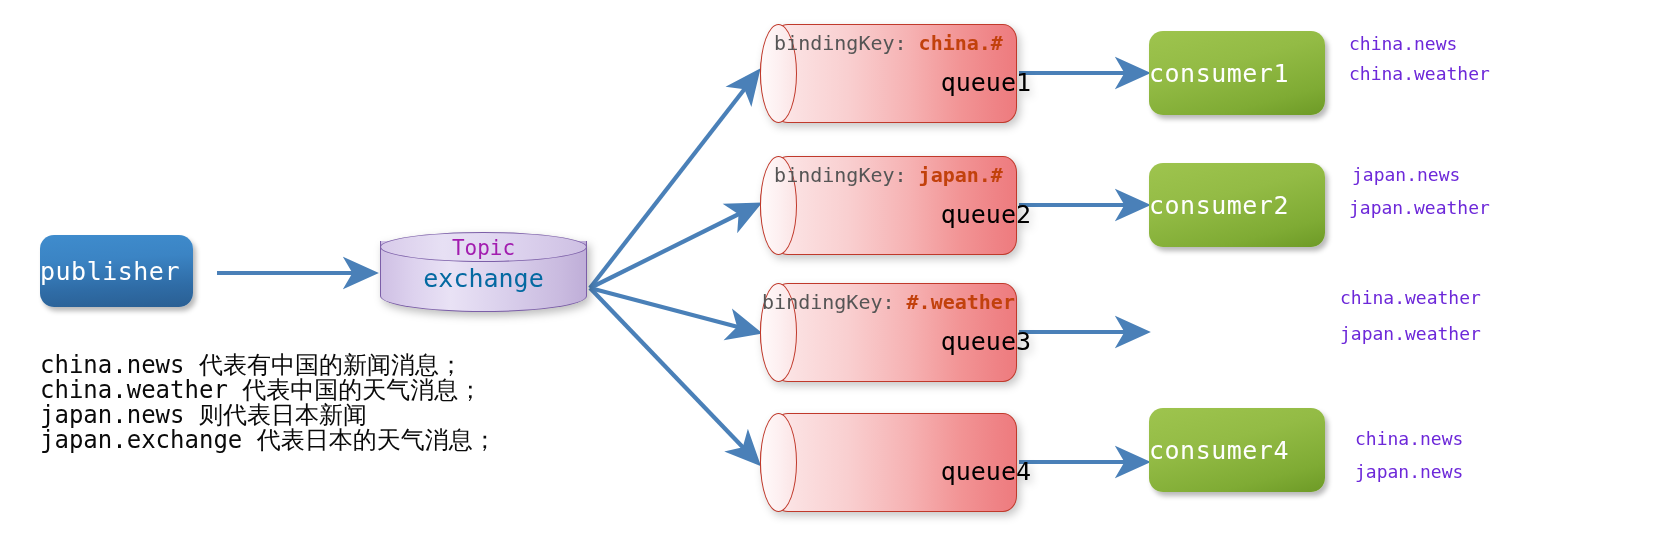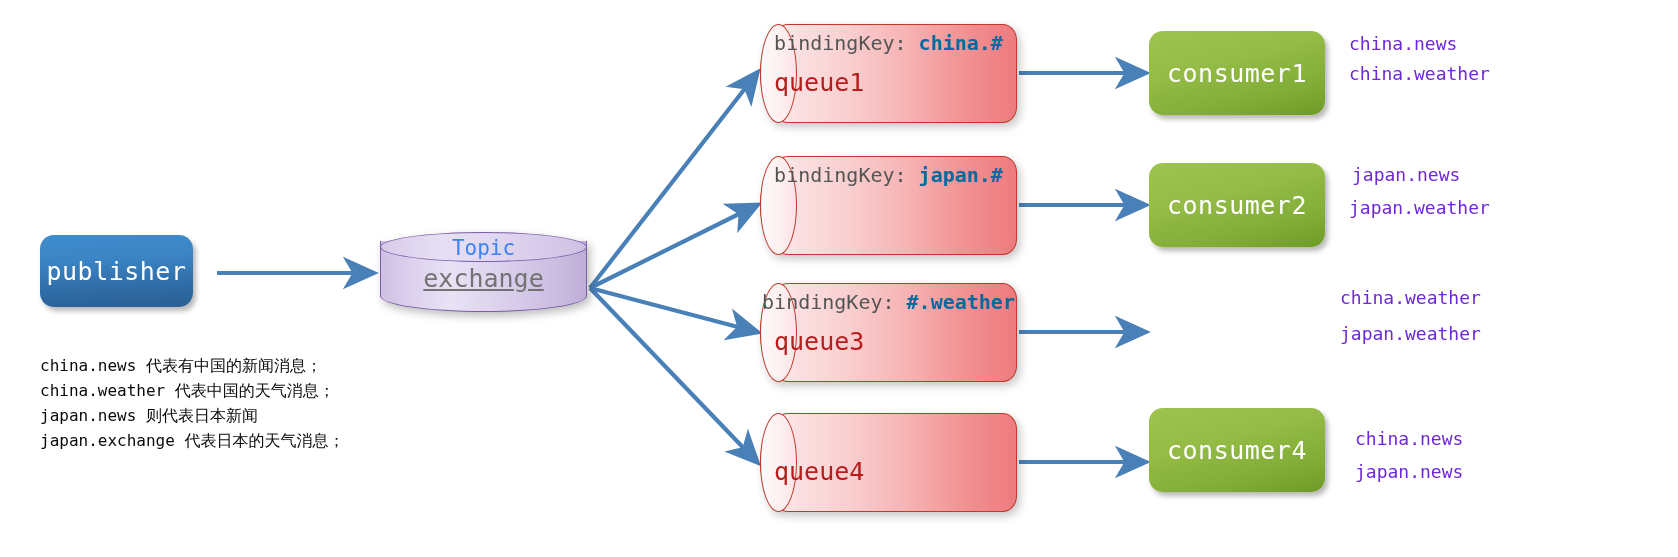--- a/index.html
+++ b/index.html
@@ -27,21 +27,21 @@
     height: 557px;
     pointer-events: none;
   }
 
   
   .rounded-node {
     position: absolute;
     border-radius: 14px;
     display: flex;
     align-items: center;
-    justify-content: center;
+    justify-content: flex-start;
     color: #ffffff;
     letter-spacing: 0.5px;
     box-shadow: 3px 4px 5px rgba(0,0,0,0.28);
   }
   #publisher-node {
     left: 40px;
     top: 235px;
     width: 153px;
     height: 72px;
     font-size: 25px;
@@ -86,33 +86,32 @@
     border-radius: 50%;
     background: linear-gradient(90deg, #d8cbea 0%, #e7e0f4 30%, #ded4ef 62%, #cec0e3 100%);
   }
   #exchange-node .cyl-label-top {
     position: absolute;
     left: 0;
     top: 4px;
     width: 207px;
     text-align: center;
     font-size: 21px;
-    color: #3b82f6;
+    color: #a21caf;
     z-index: 3;
   }
   #exchange-node .cyl-label-main {
     position: absolute;
     left: 0;
     top: 32px;
     width: 207px;
     text-align: center;
     font-size: 25px;
-    color: #737373;
+    color: #0369a1;
     z-index: 3;
-    text-decoration: underline;
   }
 
   
   .queue-node {
     position: absolute;
     left: 760px;
     width: 257px;
     height: 99px;
     filter: drop-shadow(3px 4px 4px rgba(0,0,0,0.22));
   }
@@ -142,48 +141,48 @@
     left: 0;
     top: 7px;
     width: 257px;
     text-align: center;
     font-size: 20px;
     color: #555555;
     white-space: nowrap;
     z-index: 4;
   }
   .queue-node .qbinding b {
-    color: #0369a1;
+    color: #c2410c;
     font-weight: bold;
   }
   .queue-node .qname {
     position: absolute;
     left: 14px;
     top: 44px;
     width: 257px;
-    text-align: left;
-    font-size: 25px;
-    color: #b91c1c;
+    text-align: right;
+    font-size: 25px;
+    color: #000000;
     z-index: 4;
   }
 
   
   .route-label {
     position: absolute;
     font-size: 18px;
     color: #6d28d9;
     white-space: nowrap;
   }
 
   
   #legend {
     position: absolute;
     left: 40px;
     top: 353px;
-    font-size: 16px;
+    font-size: 24px;
     line-height: 25px;
     color: #0a0a0a;
   }
   #legend div { white-space: nowrap; }
 </style>
 </head>
 <body>
 
 <div id="canvas">
 
@@ -224,20 +223,21 @@
     <div class="qbody"></div>
     <div class="qcap"></div>
     <div class="qbinding"><span>bindingKey: </span><b>china.#</b></div>
     <div class="qname">queue1</div>
   </div>
 
   <div class="queue-node" style="top:156px">
     <div class="qbody"></div>
     <div class="qcap"></div>
     <div class="qbinding"><span>bindingKey: </span><b>japan.#</b></div>
+    <div class="qname">queue2</div>
   </div>
 
   <div class="queue-node" style="top:283px">
     <div class="qbody"></div>
     <div class="qcap"></div>
     <div class="qbinding"><span>bindingKey: </span><b>#.weather</b></div>
     <div class="qname">queue3</div>
   </div>
 
   <div class="queue-node" style="top:413px">

